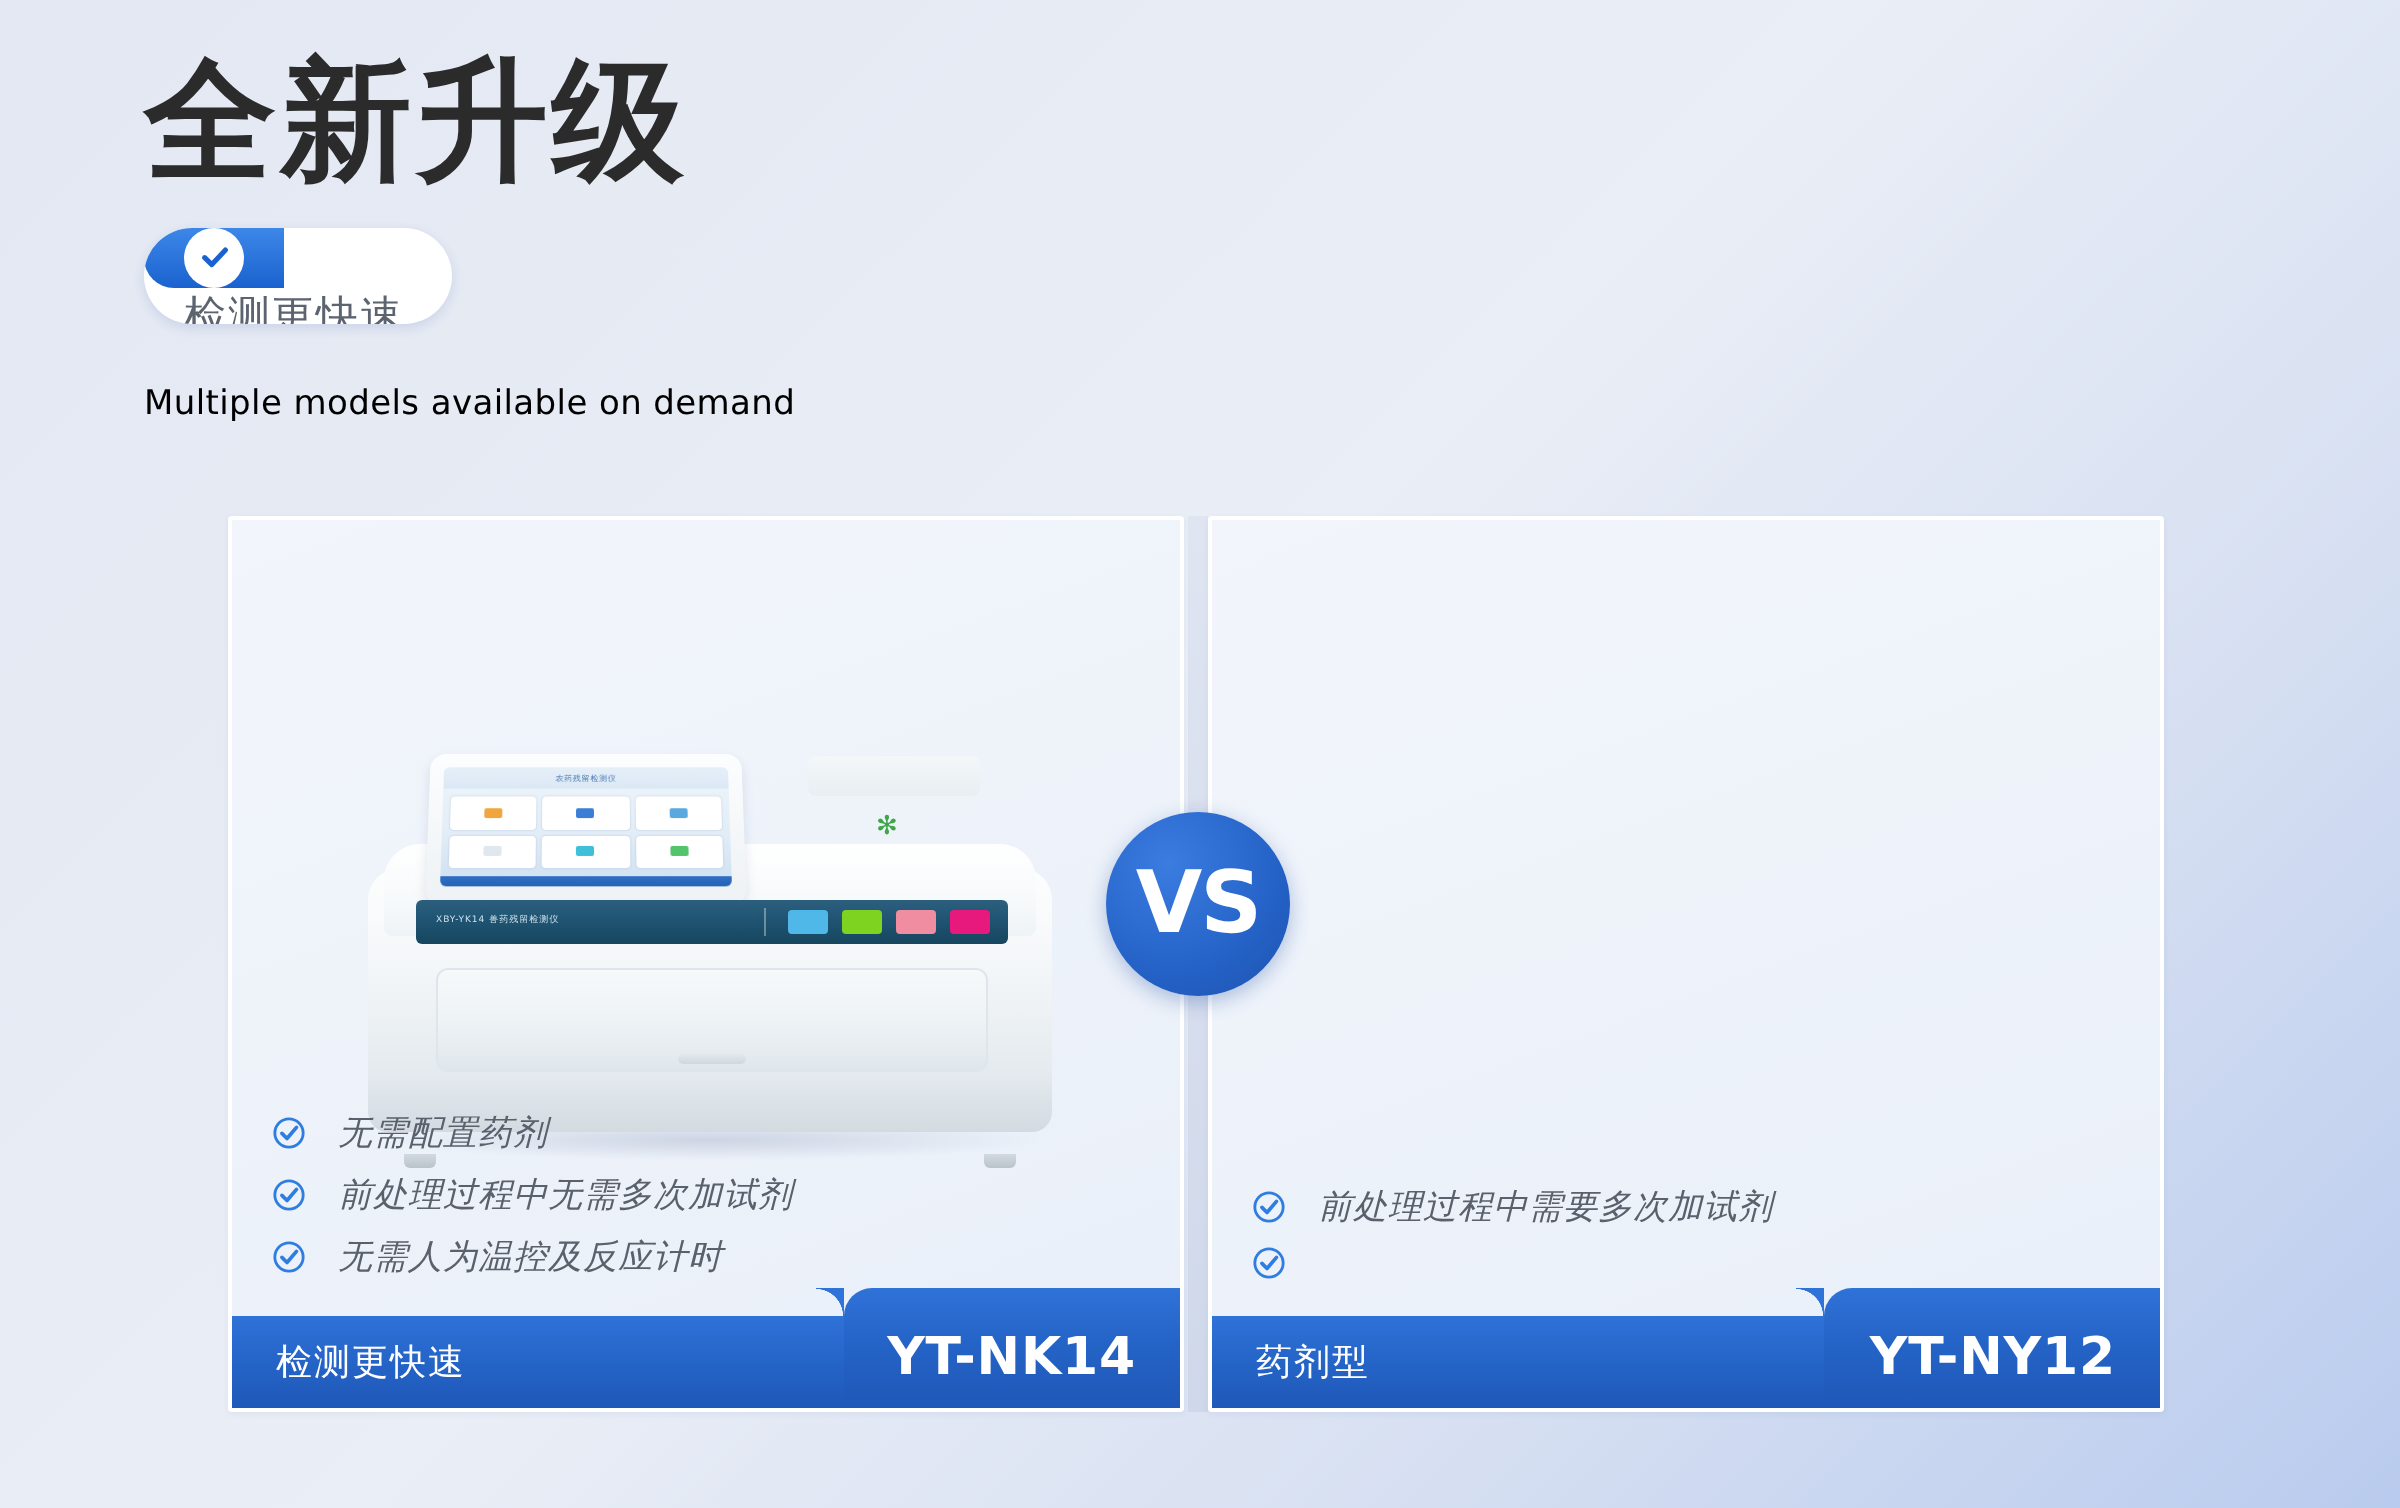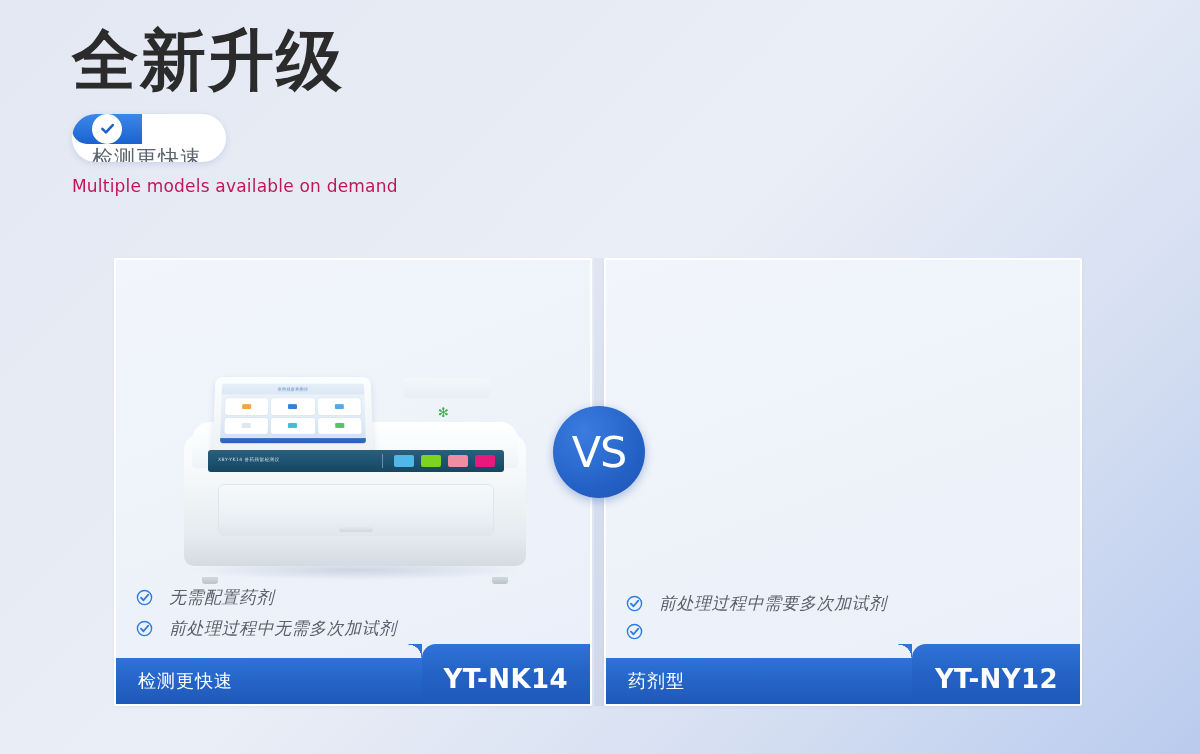--- a/index.html
+++ b/index.html
@@ -58,23 +58,23 @@
     display: flex; align-items: center;
     padding: 0 24px 0 20px;
     font-size: 21px;
     color: #5c6470;
     font-family: "DejaVu Sans", "Liberation Sans", sans-serif;
     letter-spacing: 1px;
     white-space: nowrap;
   }
 
   .subtitle {
-    margin-top: 14px;
+    margin-top: 30px;
     font-size: 17px;
-    color: #be185d;
+    color: #000000;
     letter-spacing: 0.2px;
     font-family: "DejaVu Sans", "Liberation Sans", sans-serif;
   }
 
   
   .compare { position: absolute; left: 114px; top: 258px; width: 972px; height: 448px; }
 
   .card {
     position: absolute;
     top: 0;
@@ -172,21 +172,21 @@
     left: 553px; top: 406px;
     width: 92px; height: 92px;
     border-radius: 50%;
     background: radial-gradient(circle at 34% 28%, #3b7ce0 0%, #2563c8 58%, #1d52af 100%);
     box-shadow: 0 3px 10px rgba(25,70,160,0.32);
     display: flex; align-items: center; justify-content: center;
     z-index: 5;
   }
   .vs-label {
     font-size: 43px;
-    font-weight: 400;
+    font-weight: 700;
     color: #ffffff;
     letter-spacing: -1px;
     font-family: "DejaVu Sans", "Liberation Sans", sans-serif;
     line-height: 1;
   }
 
   
   .device { position: absolute; }
 
   
@@ -387,20 +387,29 @@
             <span class="feature-label">无需配置药剂</span>
           </li>
           <li class="feature">
             <span class="feature-icon">
               <svg viewBox="0 0 24 24" width="17" height="17" aria-hidden="true">
                 <circle cx="12" cy="12" r="10" fill="none" stroke="#2f7de0" stroke-width="2"></circle>
                 <path d="M7 12.3 L10.6 15.9 L17.3 8" fill="none" stroke="#2f7de0" stroke-width="2.6" stroke-linecap="round" stroke-linejoin="round"></path>
               </svg>
             </span>
             <span class="feature-label">前处理过程中无需多次加试剂</span>
+          </li>
+          <li class="feature">
+            <span class="feature-icon">
+              <svg viewBox="0 0 24 24" width="17" height="17" aria-hidden="true">
+                <circle cx="12" cy="12" r="10" fill="none" stroke="#2f7de0" stroke-width="2"></circle>
+                <path d="M7 12.3 L10.6 15.9 L17.3 8" fill="none" stroke="#2f7de0" stroke-width="2.6" stroke-linecap="round" stroke-linejoin="round"></path>
+              </svg>
+            </span>
+            <span class="feature-label">无需人为温控及反应计时</span>
           </li>
         </ul>
       </div>
 
       <div class="card-footer">
         <div class="footer-tab"></div>
         <span class="footer-type">检测更快速</span>
         <span class="footer-model">YT-NK14</span>
       </div>
     </div>

